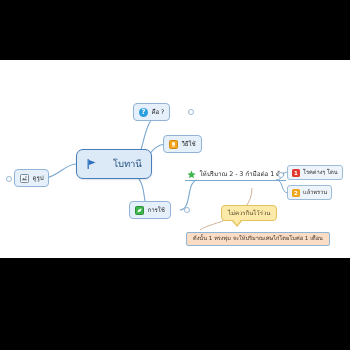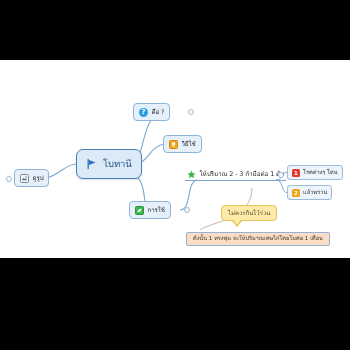--- a/index.html
+++ b/index.html
@@ -67,21 +67,21 @@
     letter-spacing: -0.1px;
   }
 
   
   .central {
     background: #dce9f7;
     border: 1.6px solid #4a7ebb;
     border-radius: 7px;
     padding: 0 9px;
     height: 30px;
-    gap: 5px;
+    gap: 15px;
     box-shadow: 0 1px 2px rgba(60,90,130,0.18);
   }
   .central .lbl {
     color: #22527f;
     font-size: 9.5px;
   }
 
   
   .subtopic {
     background: #e6f0fa;

